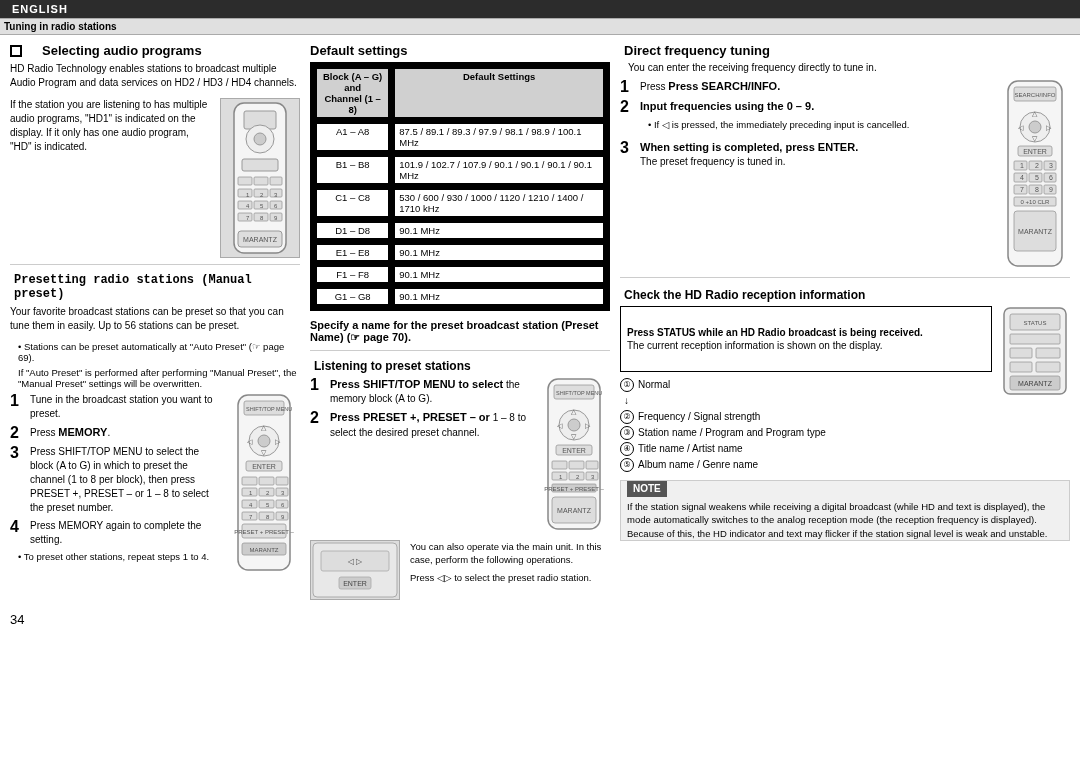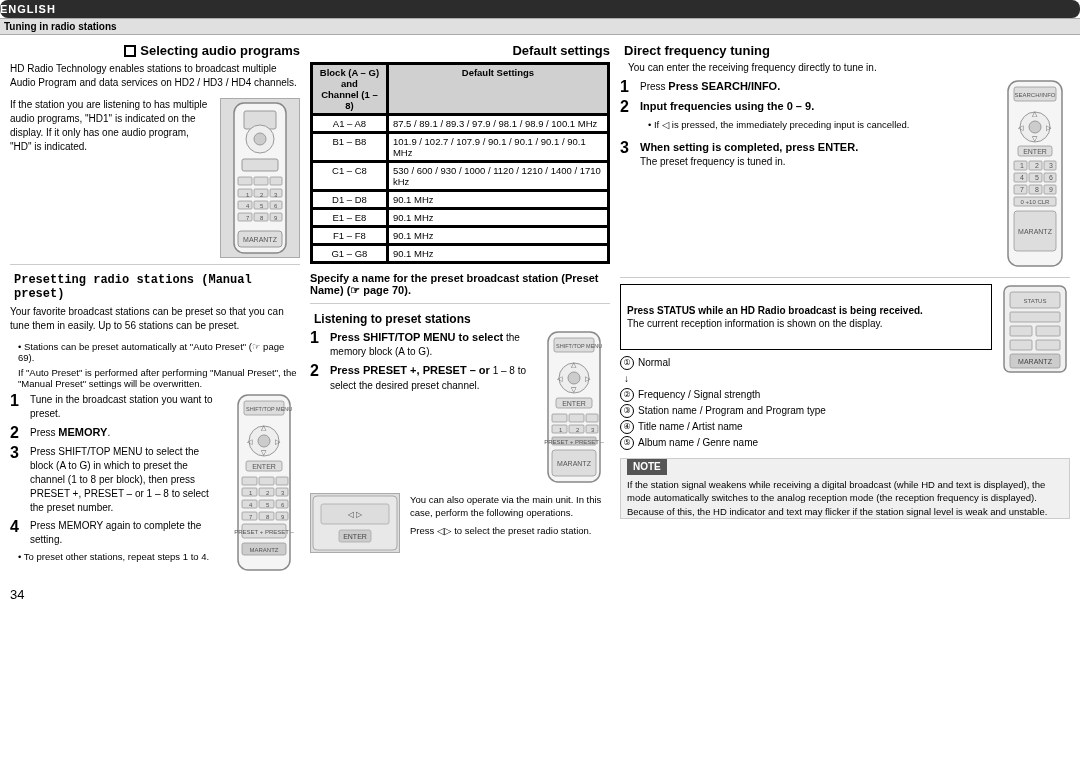--- a/index.html
+++ b/index.html
@@ -10,23 +10,22 @@
       color: #000;
       width: 1080px;
       min-height: 763px;
     }
 
     .top-bar {
       background: #2c2c2c;
       color: #fff;
       font-size: 11px;
       font-weight: bold;
-      padding: 3px 0;
+      padding: 3px 12px;
       letter-spacing: 1px;
-      border-radius: 8px;
     }
 
     .tuning-bar {
       background: #e0e0e0;
       border-top: 1px solid #aaa;
       border-bottom: 1px solid #aaa;
       font-size: 10px;
       font-weight: bold;
       padding: 2px 4px;
     }
@@ -50,22 +49,21 @@
     .col-right {
       flex: 1;
     }
 
     .section-title {
       font-size: 13px;
       font-weight: bold;
       margin-bottom: 4px;
       display: flex;
       align-items: center;
-      gap: 4px;
-      justify-content: flex-end;
+      gap: 20px;
     }
 
     .section-title .checkbox-icon {
       display: inline-block;
       width: 12px;
       height: 12px;
       border: 2px solid #000;
       flex-shrink: 0;
     }
 
@@ -168,21 +166,21 @@
 
     
     .default-table {
       width: 100%;
       border-collapse: collapse;
       font-size: 9.5px;
       margin-bottom: 8px;
     }
 
     .default-table th, .default-table td {
-      border: 3px solid #000000;
+      border: 7px solid #000000;
       padding: 2px 4px;
       text-align: left;
       vertical-align: top;
     }
 
     .default-table th {
       background: #d0d0d0;
       font-weight: bold;
       text-align: center;
     }
@@ -668,20 +666,24 @@
           <rect x="14" y="118" width="42" height="9" rx="1" fill="#ddd" stroke="#999" stroke-width="0.8"></rect>
           <text x="35" y="125" font-size="6" fill="#555" text-anchor="middle">0   +10   CLR</text>
           <rect x="14" y="132" width="42" height="40" rx="3" fill="#ddd" stroke="#999" stroke-width="0.8"></rect>
           <text x="35" y="155" font-size="7" fill="#555" text-anchor="middle">MARANTZ</text>
         </svg>
       </div>
     </div>
 
     <hr class="divider-h">
 
+    <div class="check-hd-title">
+      <span class="checkbox-icon"></span>
+      <span>Check the HD Radio reception information</span>
+    </div>
 
     <div class="hd-steps-row">
       <div class="hd-steps-text">
         <div class="hd-status-box">
           <strong>Press STATUS while an HD Radio broadcast is being received.</strong>
           <div style="font-size:10px;margin-top:2px;">The current reception information is shown on the display.</div>
         </div>
         <ul class="numbered-list" id="hd-list-container">
         <li>
               <span class="circled">①</span>

